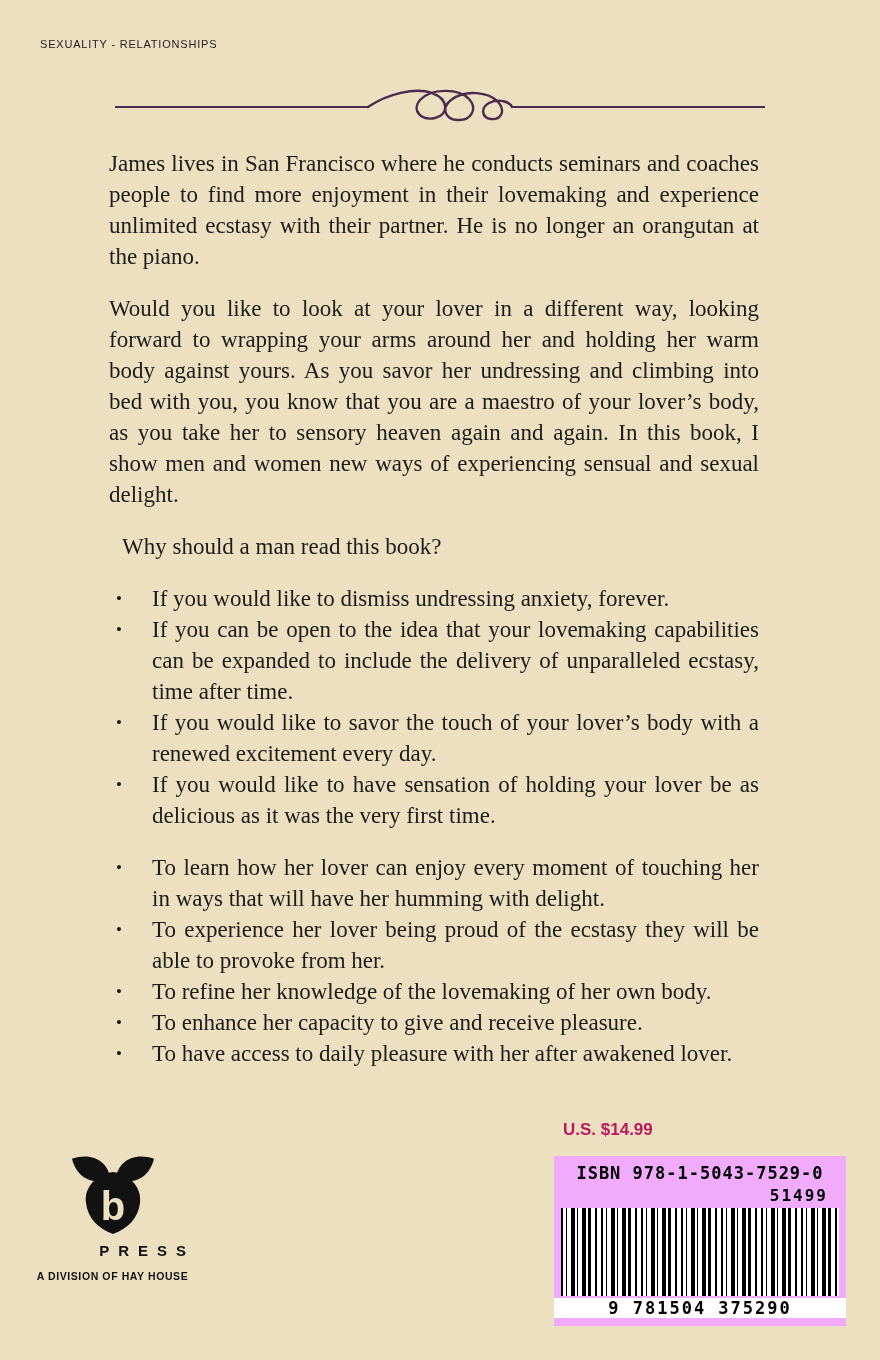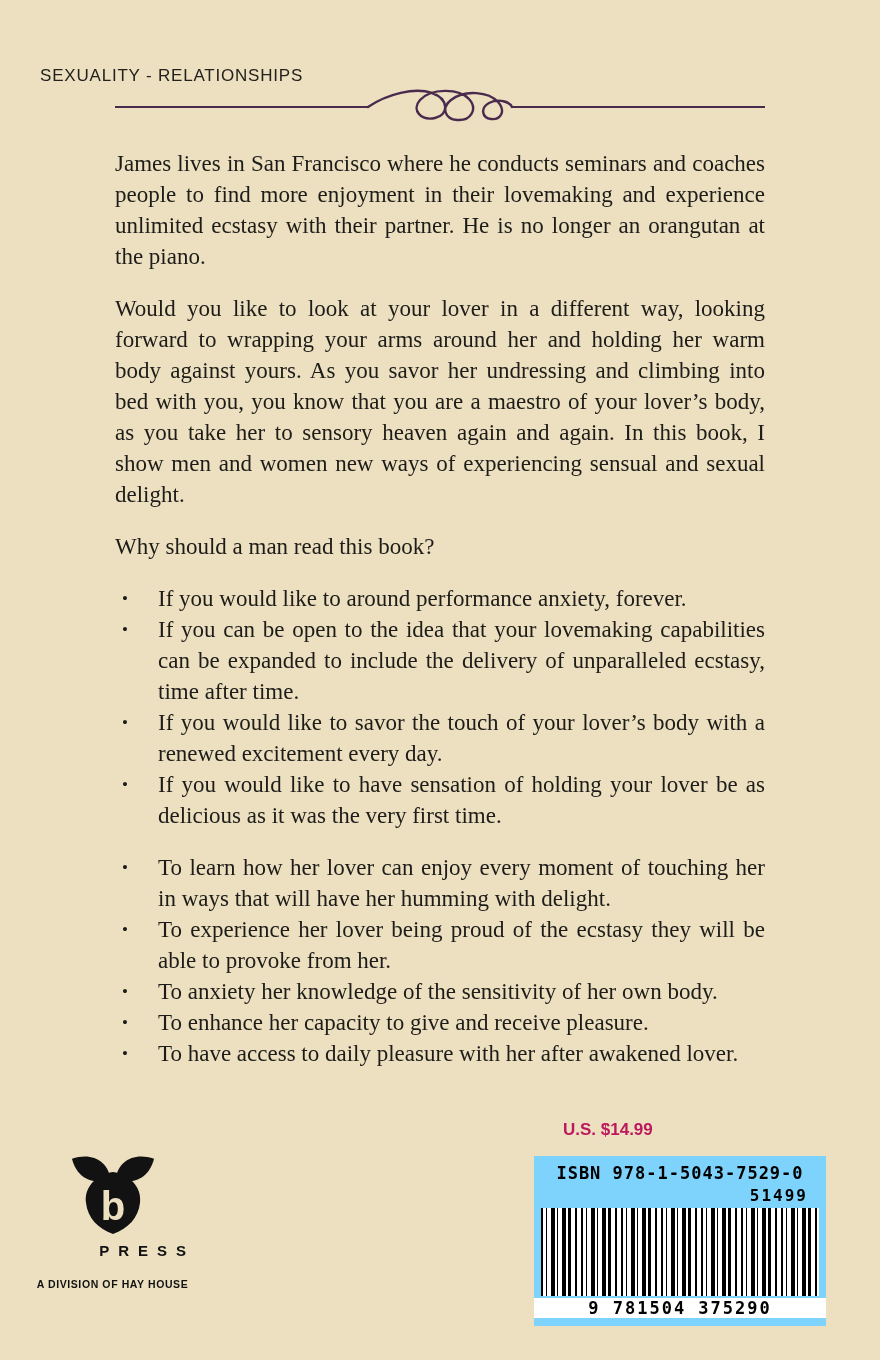--- a/index.html
+++ b/index.html
@@ -8,48 +8,48 @@
     position: relative;
     background: #ece0c1;
     font-family: "Liberation Serif", serif;
     color: #1d1c18;
     overflow: hidden;
   }
 
   .genre {
     position: absolute; left: 40px; top: 38px;
     font-family: "Liberation Sans", sans-serif;
-    font-size: 17px; letter-spacing: 0.8px; color: #23211c; margin-top: 28px;
+    font-size: 11px; letter-spacing: 0.8px; color: #23211c;
   }
 
   .divider { position: absolute; left: 115px; top: 84px; width: 650px; height: 44px; }
 
   .content {
-    position: absolute; left: 115px; top: 148px; width: 650px;
+    position: absolute; left: 109px; top: 148px; width: 650px;
     font-size: 23px; line-height: 31px;
   }
   .content p { margin: 0 0 21px 0; text-align: justify; }
-  .content p.heading { text-align: left; }
+  .content p.heading { text-align: left; margin-left: 13px; }
   .content ul { list-style: none; margin: 0 0 21px 0; padding: 0; }
   .content li { display: flex; }
   .bullet-dot {
     width: 43px; padding-left: 7px; box-sizing: border-box;
     font-size: 17px; line-height: 31px; flex: none;
   }
   .li-text { flex: 1; text-align: justify; }
 
   .price {
     position: absolute; left: 563px; top: 1120px;
     font-family: "Liberation Sans", sans-serif;
     font-size: 17px; font-weight: 600; color: #be185d;
   }
 
   .barcode {
-    position: absolute; left: 534px; top: 1156px; width: 292px; height: 170px;
-    background: #7dd3fc;
+    position: absolute; left: 554px; top: 1156px; width: 292px; height: 170px;
+    background: #f0abfc;
   }
   .barcode .isbn {
     position: absolute; left: 0; right: 0; top: 7px;
     text-align: center;
     font-family: "DejaVu Sans Mono", "Liberation Mono", monospace;
     font-weight: bold; font-size: 17px; letter-spacing: 1px; color: #000;
   }
   .barcode .addon {
     position: absolute; right: 18px; top: 30px;
     font-family: "DejaVu Sans Mono", "Liberation Mono", monospace;
@@ -72,42 +72,42 @@
   }
 
   .publisher {
     position: absolute; left: 30px; top: 1148px; width: 165px;
     text-align: center; color: #111;
     font-family: "Liberation Sans", sans-serif;
   }
   .publisher .logo { display: block; margin: 0 auto 4px auto; }
   .pub-name { font-size: 29px; font-weight: bold; letter-spacing: 1px; line-height: 30px; }
   .pub-press { font-size: 15px; font-weight: bold; letter-spacing: 9px; text-indent: 9px; line-height: 22px; text-align: right; }
-  .pub-division { font-size: 10.5px; font-weight: bold; letter-spacing: 0.6px; margin-top: 16px; }
+  .pub-division { font-size: 10.5px; font-weight: bold; letter-spacing: 0.6px; margin-top: 8px; }
 </style>
 </head>
 <body>
 
 <div class="genre">SEXUALITY - RELATIONSHIPS</div>
 
 <svg class="divider" viewBox="0 0 650 44" width="650" height="44">
   <line x1="0" y1="23" x2="253" y2="23" stroke="#4a2b4d" stroke-width="2.2"></line>
   <line x1="397" y1="23" x2="650" y2="23" stroke="#4a2b4d" stroke-width="2.2"></line>
   <path d="M253,23 C272,10 300,3 317,9 C334,15 334,31 320,34 C306,37 296,26 305,16 C316,4 344,4 354,15 C363,25 356,37 342,36 C330,35 326,24 336,16 C350,5 374,8 383,18 C391,27 386,36 376,35 C367,34 365,24 374,19 C384,14 395,18 397,23" fill="none" stroke="#4a2b4d" stroke-width="2.4" stroke-linecap="round"></path>
 </svg>
 
 <div class="content">
   <p>James lives in San Francisco where he conducts seminars and coaches people to find more enjoyment in their lovemaking and experience unlimited ecstasy with their partner.  He is no longer an orangutan at the piano.</p>
   <p>Would you like to look at your lover in a different way, looking forward to wrapping your arms around her and holding her warm body against yours.  As you savor her undressing and climbing into bed with you, you know that you are a maestro of your lover’s body, as you take her to sensory heaven again and again.  In this book, I show men and women new ways of experiencing sensual and sexual delight.</p>
 
   <p class="heading">Why should a man read this book?</p>
   <ul>
     <li>
       <span class="bullet-dot">•</span>
-      <span class="li-text">If you would like to around performance anxiety, forever.</span>
+      <span class="li-text">If you would like to dismiss undressing anxiety, forever.</span>
     </li>
     <li>
       <span class="bullet-dot">•</span>
       <span class="li-text">If you can be open to the idea that your lovemaking capabilities can be expanded to include the delivery of unparalleled ecstasy, time after time.</span>
     </li>
     <li>
       <span class="bullet-dot">•</span>
       <span class="li-text">If you would like to savor the touch of your lover’s body with a renewed excitement every day.</span>
     </li>
     <li>
@@ -120,21 +120,21 @@
     <li>
       <span class="bullet-dot">•</span>
       <span class="li-text">To learn how her lover can enjoy every moment of touching her in ways that will have her humming with delight.</span>
     </li>
     <li>
       <span class="bullet-dot">•</span>
       <span class="li-text">To experience her lover being proud of the ecstasy they will be able to provoke from her.</span>
     </li>
     <li>
       <span class="bullet-dot">•</span>
-      <span class="li-text">To anxiety her knowledge of the sensitivity of her own body.</span>
+      <span class="li-text">To refine her knowledge of the lovemaking of her own body.</span>
     </li>
     <li>
       <span class="bullet-dot">•</span>
       <span class="li-text">To enhance her capacity to give and receive pleasure.</span>
     </li>
     <li>
       <span class="bullet-dot">•</span>
       <span class="li-text">To have access to daily pleasure with her after awakened lover.</span>
     </li>
   </ul>

